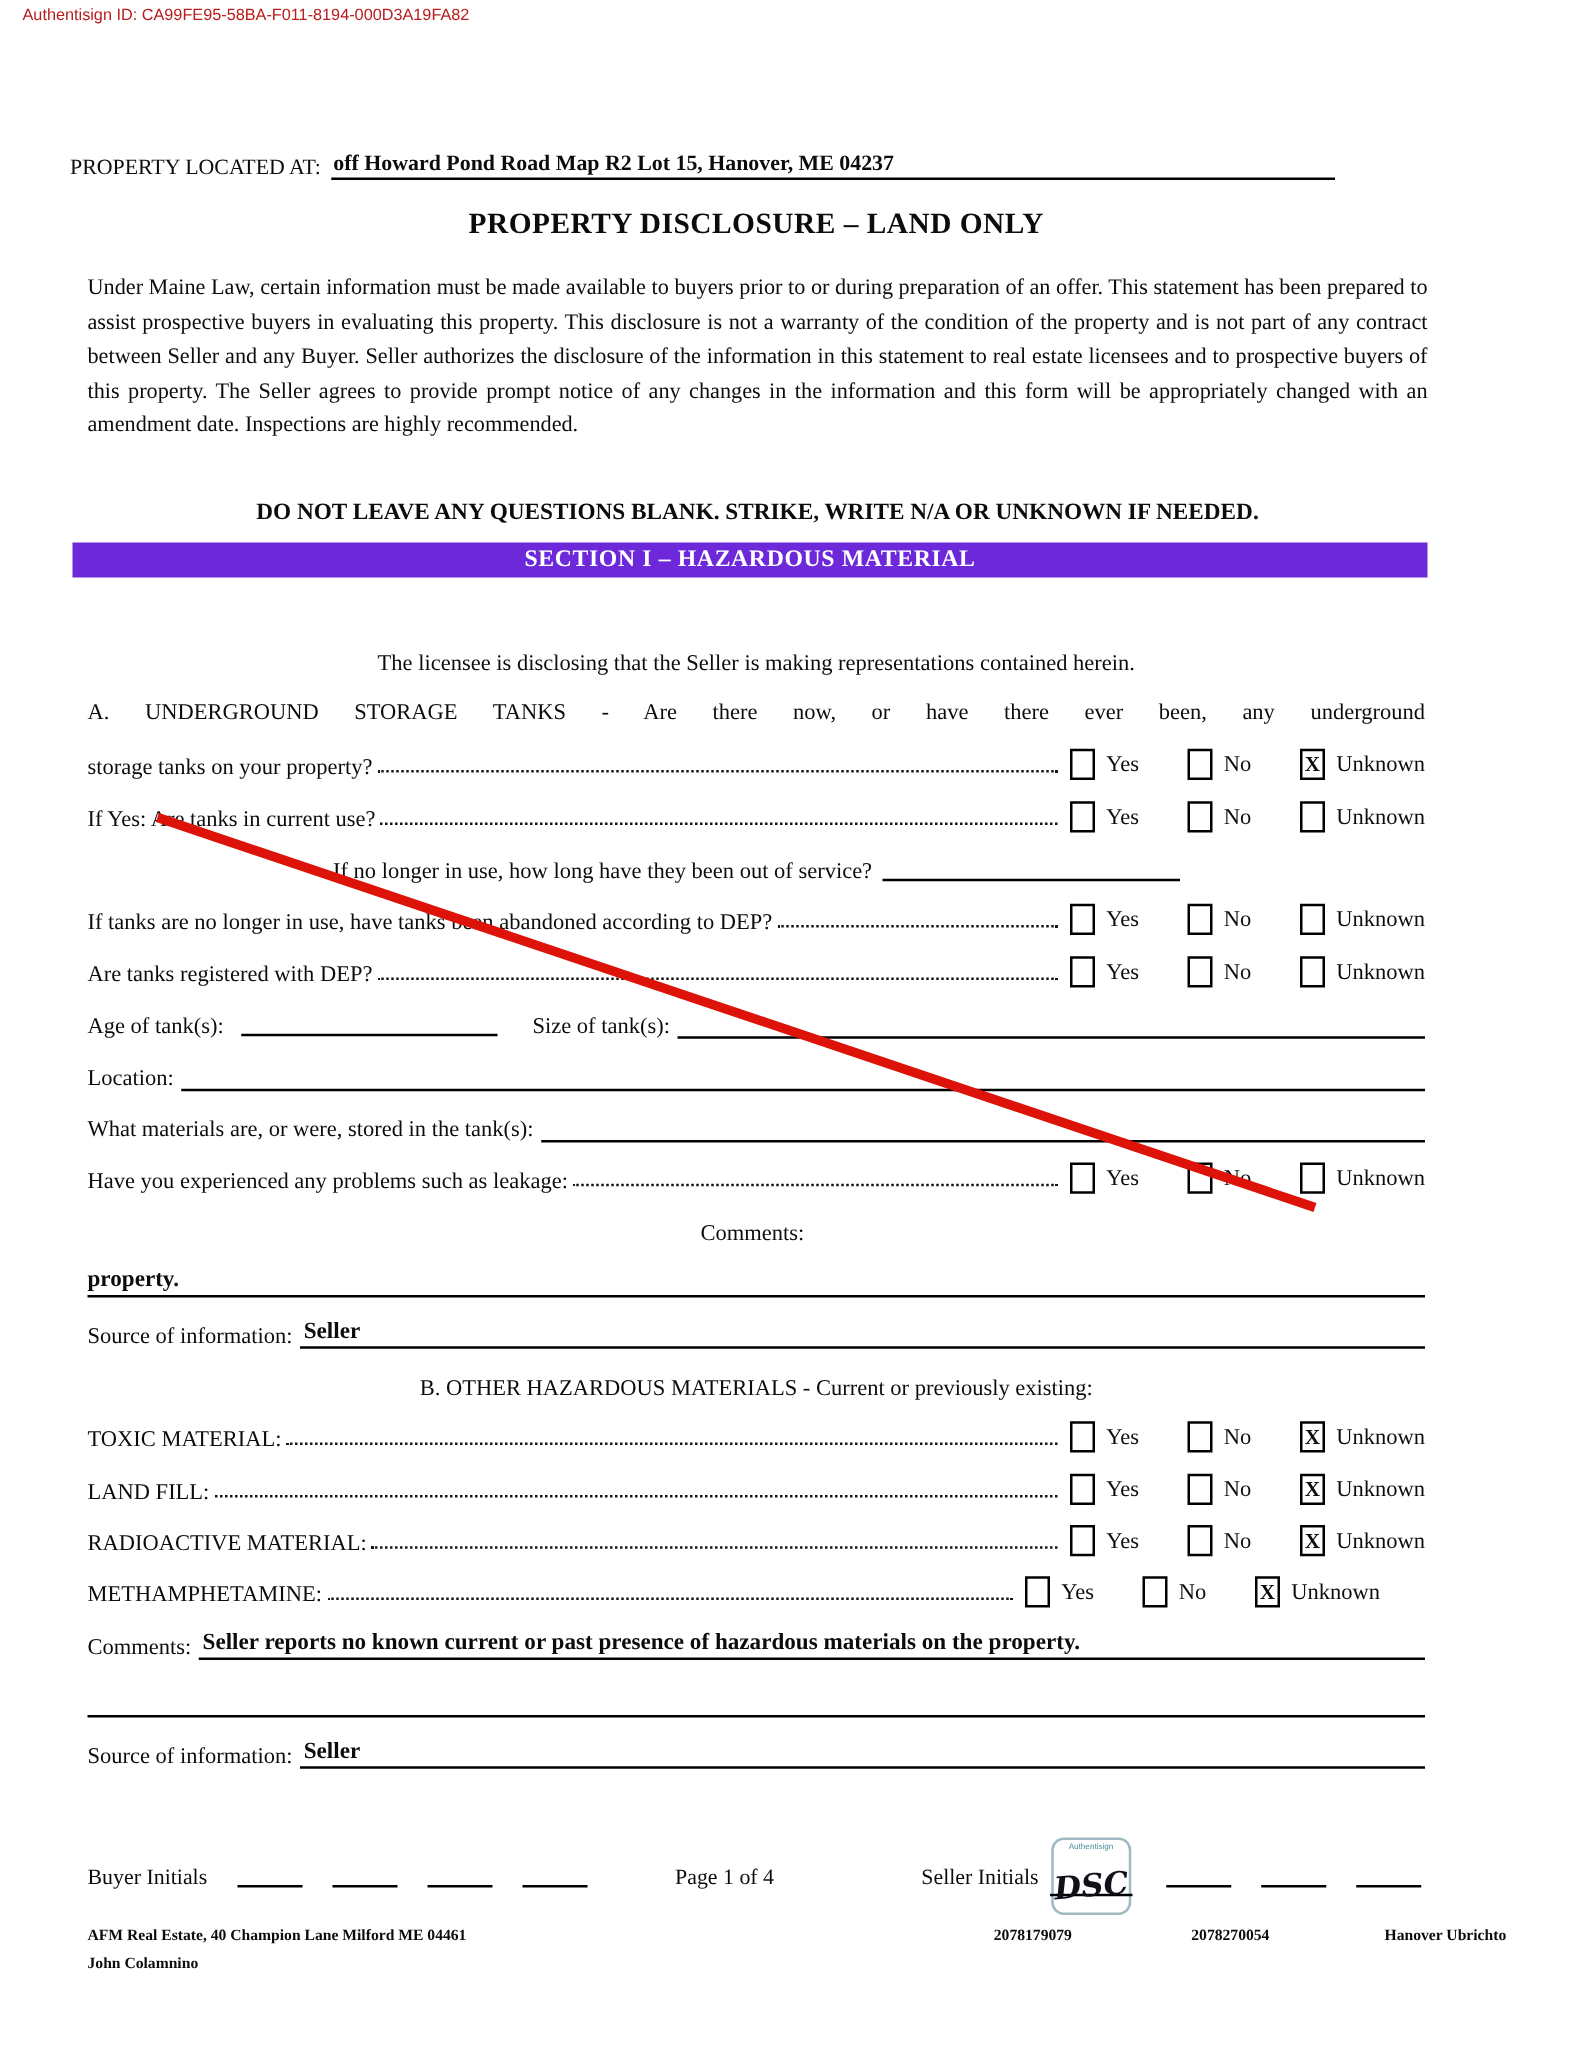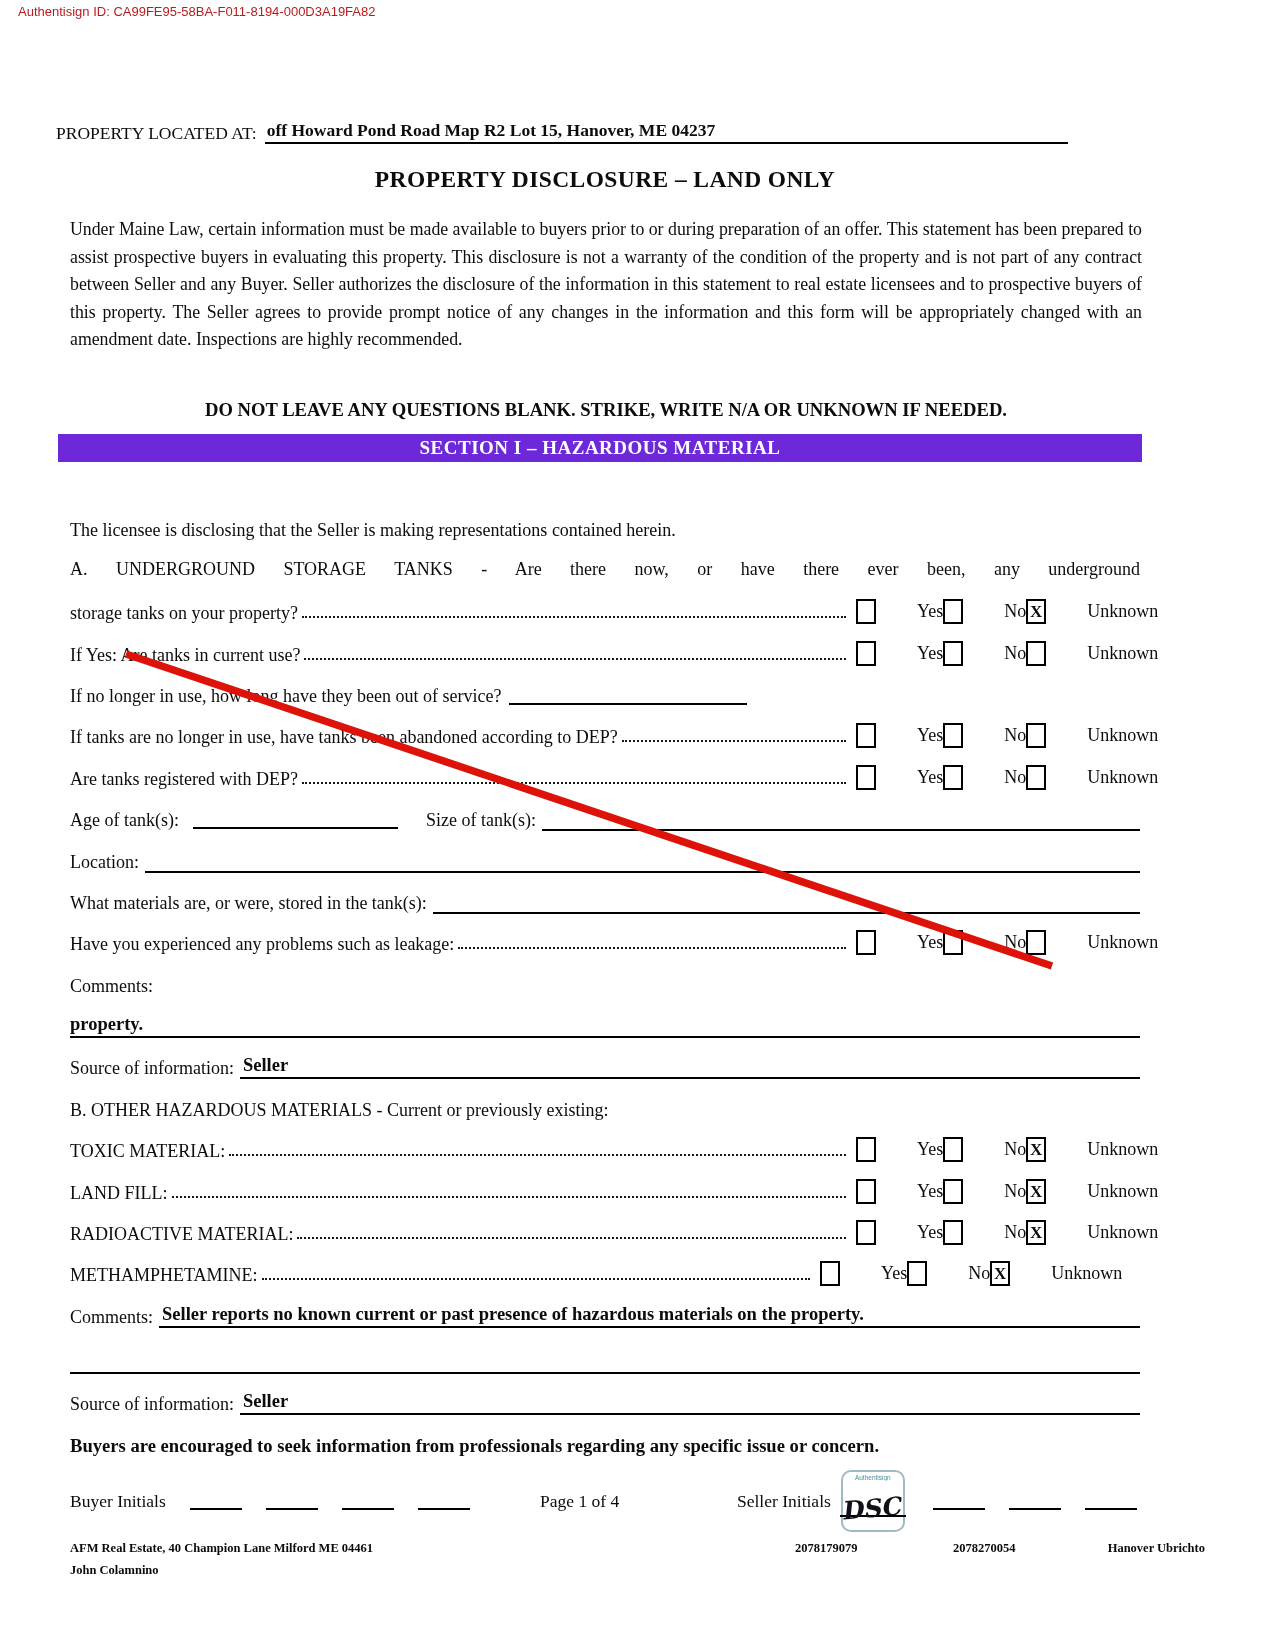--- a/index.html
+++ b/index.html
@@ -13,27 +13,27 @@
   }
   .located-row { position:absolute; top:120px; left:56px; width:1012px; display:flex; align-items:flex-end; font-size:17.5px; }
   .located-label { white-space:nowrap; margin-right:8px; }
   .located-value { flex:1; border-bottom:2.2px solid #000; font-weight:bold; padding:0 0 1px 2px; white-space:nowrap; }
   .title { position:absolute; top:166px; left:70px; width:1070px; text-align:center; font-size:23.5px; font-weight:bold; letter-spacing:.4px; }
   .intro { position:absolute; top:216px; left:70px; width:1072px; font-size:17.8px; line-height:27.6px; text-align:justify; margin:0; }
   .instruction { position:absolute; top:399px; left:70px; width:1072px; text-align:center; font-weight:bold; font-size:18.6px; }
   .bar { position:absolute; top:434px; left:58px; width:1084px; height:28px; background:#6d28d9; color:#fff; text-align:center; font-weight:bold; font-size:19px; line-height:28px; letter-spacing:.5px; }
 
   .qa { position:absolute; top:505px; left:70px; width:1070px; }
-  .row { display:flex; align-items:flex-end; height:41.4px; padding-bottom:5px; box-sizing:border-box; font-size:18px; }
+  .row { display:flex; align-items:flex-end; height:41.4px; padding-bottom:5px; box-sizing:border-box; font-size:18px;justify-content:center; }
   .row .q { white-space:nowrap; }
   .jline { display:block; padding:13px 0 0 0; text-align:justify; text-align-last:justify; height:41.4px; box-sizing:border-box; font-size:18px; }
   .leader { flex:1 1 auto; min-width:0; border-bottom:2.5px dotted #161616; margin:0 10px 6px 4px; }
   .checks { display:flex; align-items:center; flex:0 0 auto; width:284px; justify-content:space-between; }
   .checks.shift { margin-right:36px; }
-  .pair { display:flex; align-items:center;gap:32px; }
+  .pair { display:flex; align-items:center; }
   .cb { width:20px; height:25px; border:2px solid #000; display:flex; align-items:center; justify-content:center; box-sizing:border-box; background:#fff; }
   .cb i { font-style:normal; font-weight:bold; font-size:17px; line-height:1; }
   .cl { margin-left:9px; }
   .fill { flex:1 1 auto; border-bottom:2px solid #000; padding:0 0 1px 3px; min-width:0; white-space:nowrap; }
   .fill.b { font-weight:bold; font-size:18.5px; }
   .blank-fixed { border-bottom:2px solid #000; height:1px; margin:0 0 2px 8px; }
   .lbl { white-space:nowrap; margin-right:6px; }
   .row.tall { height:46px; }
   .advice { font-weight:bold; font-size:18.6px; }
 
@@ -313,23 +313,20 @@
 
     <div class="row tall">
       <span class="fill"></span>
     </div>
 
     <div class="row">
       <span class="lbl">Source of information:</span>
       <span class="fill b">Seller</span>
     </div>
 
-    <div class="row">
-      <span class="q advice">Buyers are encouraged to seek information from professionals regarding any specific issue or concern.</span>
-    </div>
 
   </div>
 
   <div class="initials-row">
     <span class="ini-group ini-left">
       <span>Buyer Initials</span>
       <span class="ini-blank"></span>
       <span class="ini-blank"></span>
       <span class="ini-blank"></span>
       <span class="ini-blank"></span>

